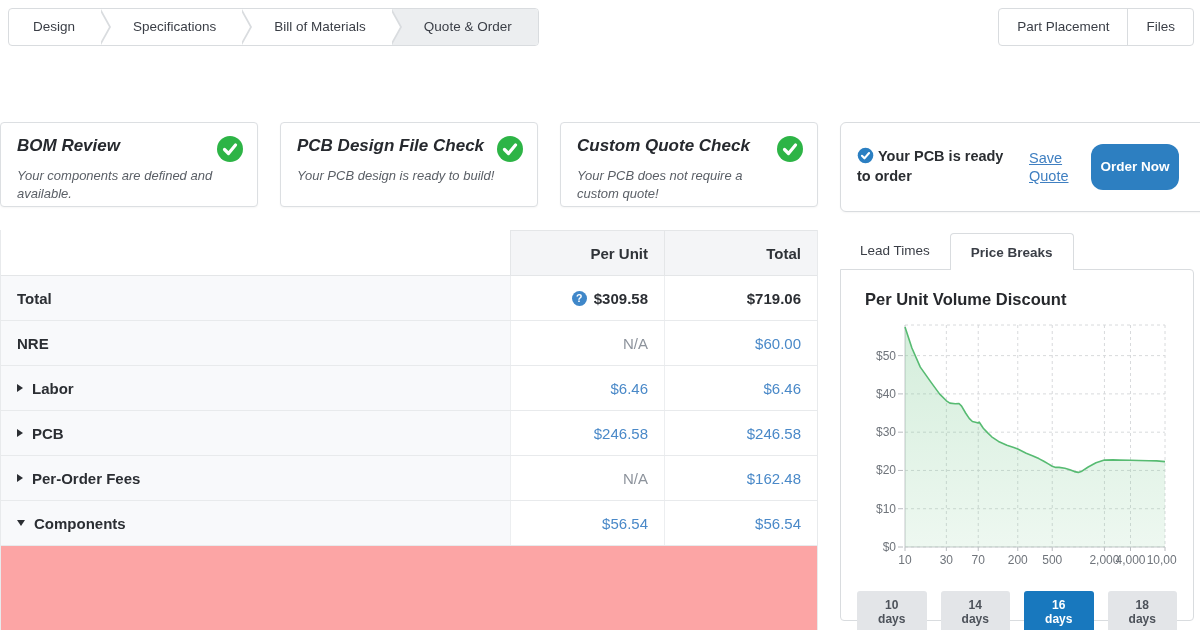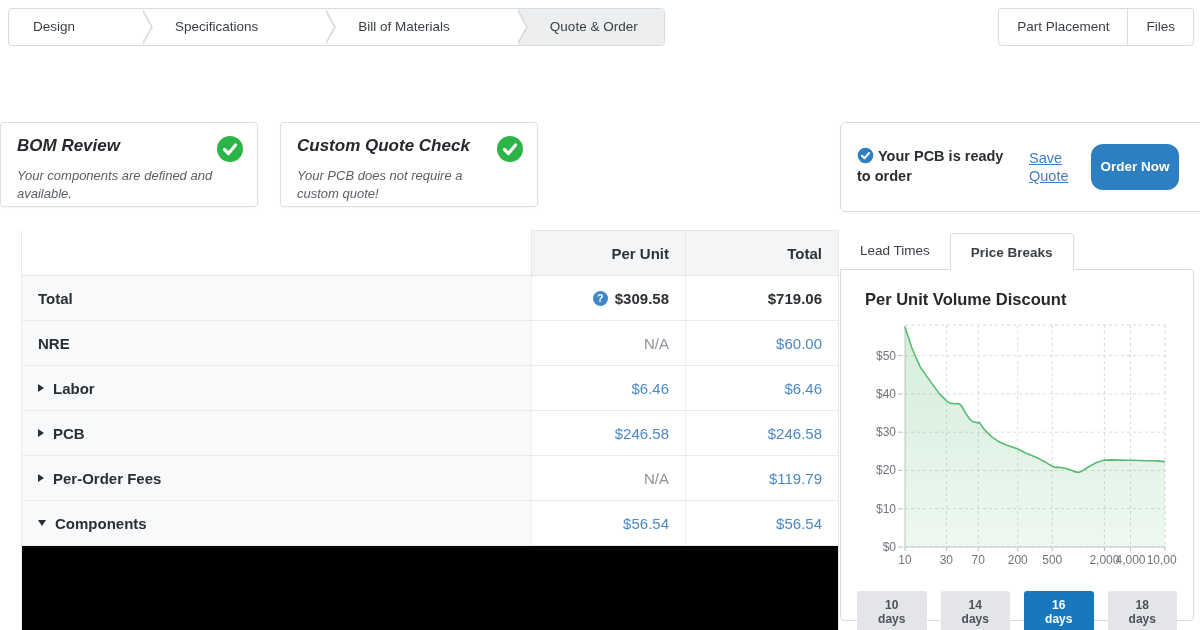--- a/index.html
+++ b/index.html
@@ -7,21 +7,21 @@
   body {
     position: relative;
     background: #ffffff;
     font-family: "Liberation Sans", sans-serif;
     color: #2f3338;
     overflow: hidden;
   }
 
   
   .topbar-left { position:absolute; left:8px; top:8px; height:38px;
-    display:flex; border:1px solid #d9dcdf; border-radius:4px; background:#fff;gap:42px; }
+    display:flex; border:1px solid #d9dcdf; border-radius:4px; background:#fff; }
   .crumb { position:relative; height:36px; line-height:36px; font-size:13.5px;
     color:#3a3e46; padding:0 26px 0 32px; white-space:nowrap; cursor:pointer; }
   .crumb:first-child { padding-left:24px; }
   .crumb:not(:first-child)::before,
   .crumb:not(:first-child)::after { content:''; position:absolute; top:0; width:0; height:0;
     border-top:18px solid transparent; border-bottom:18px solid transparent; }
   .crumb:not(:first-child)::before { left:0; border-left:10px solid #d9dcdf; }
   .crumb:not(:first-child)::after  { left:-2px; border-left:10px solid #ffffff; }
   .crumb.active { background:#eceef0; border-radius:0 3px 3px 0; }
 
@@ -49,21 +49,21 @@
   .ready-msg { width:158px; font-size:14.5px; font-weight:700; color:#2a2d31; line-height:1.35; }
   .blue-check { display:inline-block; width:17px; height:17px; vertical-align:-3px; margin-right:4px; }
   .save-quote { display:block; width:48px; font-size:14.5px; line-height:1.25;
     color:#3f7fc1; text-decoration:underline; cursor:pointer; }
   .order-now { width:88px; min-height:46px; border:none; border-radius:12px;
     background:#2d7fc1; color:#fff; font-family:inherit; font-size:13.5px; font-weight:700;
     line-height:1.3; cursor:pointer; padding:6px 8px; }
 
   
   .table-wrap { position:absolute; left:0; top:230px; width:818px; height:400px;
-    border-left:1px solid #e8eaec; border-right:1px solid #e8eaec; background:#000000;margin-left:21px; }
+    border-left:1px solid #e8eaec; border-right:1px solid #e8eaec; background:#fca5a5; }
   .trow, .thead { display:flex; width:100%; }
   .cell { display:flex; align-items:center; }
   .cell.lbl { flex:1; padding-left:16px; background:#f8f9fb; }
   .cell.val { width:154px; justify-content:flex-end; padding-right:16px;
     background:#fff; border-left:1px solid #eceef0; }
   .cell.val:last-child { width:153px; }
   .thead { height:46px; border-bottom:1px solid #e4e6e8; }
   .thead .cell.lbl { background:#fff; }
   .thead .cell.val { background:#f4f5f7; border-left:1px solid #e4e6e8;
     border-top:1px solid #e4e6e8; font-size:15px; font-weight:700; color:#2f3338; }
@@ -112,20 +112,28 @@
 <div class="cards-row">
     <div class="card">
       <h3 class="card-title">BOM Review</h3>
       <span class="badge-green"><svg viewBox="0 0 26 26" width="26" height="26">
           <circle cx="13" cy="13" r="13" fill="#2db446"></circle>
           <polyline points="7.5,13.5 11.5,17.5 18.5,9" fill="none" stroke="#fff" stroke-width="3.2" stroke-linecap="round" stroke-linejoin="round"></polyline>
         </svg></span>
       <p class="card-desc">Your components are defined and available.</p>
     </div>
     <div class="card">
+      <h3 class="card-title">PCB Design File Check</h3>
+      <span class="badge-green"><svg viewBox="0 0 26 26" width="26" height="26">
+          <circle cx="13" cy="13" r="13" fill="#2db446"></circle>
+          <polyline points="7.5,13.5 11.5,17.5 18.5,9" fill="none" stroke="#fff" stroke-width="3.2" stroke-linecap="round" stroke-linejoin="round"></polyline>
+        </svg></span>
+      <p class="card-desc">Your PCB design is ready to build!</p>
+    </div>
+    <div class="card">
       <h3 class="card-title">Custom Quote Check</h3>
       <span class="badge-green"><svg viewBox="0 0 26 26" width="26" height="26">
           <circle cx="13" cy="13" r="13" fill="#2db446"></circle>
           <polyline points="7.5,13.5 11.5,17.5 18.5,9" fill="none" stroke="#fff" stroke-width="3.2" stroke-linecap="round" stroke-linejoin="round"></polyline>
         </svg></span>
       <p class="card-desc">Your PCB does not require a custom quote!</p>
     </div>
   </div>
 
 <div class="ready-panel">
@@ -193,21 +201,21 @@
       </div>
       <div class="trow">
         <div class="cell lbl">
           <span class="expander right"></span>
           <span class="lbl-text">Per-Order Fees</span>
         </div>
         <div class="cell val">
           <span class="money na">N/A</span>
         </div>
         <div class="cell val">
-          <span class="money">$119.79</span>
+          <span class="money">$162.48</span>
         </div>
       </div>
       <div class="trow">
         <div class="cell lbl">
           <span class="expander down"></span>
           <span class="lbl-text">Components</span>
         </div>
         <div class="cell val">
           <span class="money">$56.54</span>
         </div>

